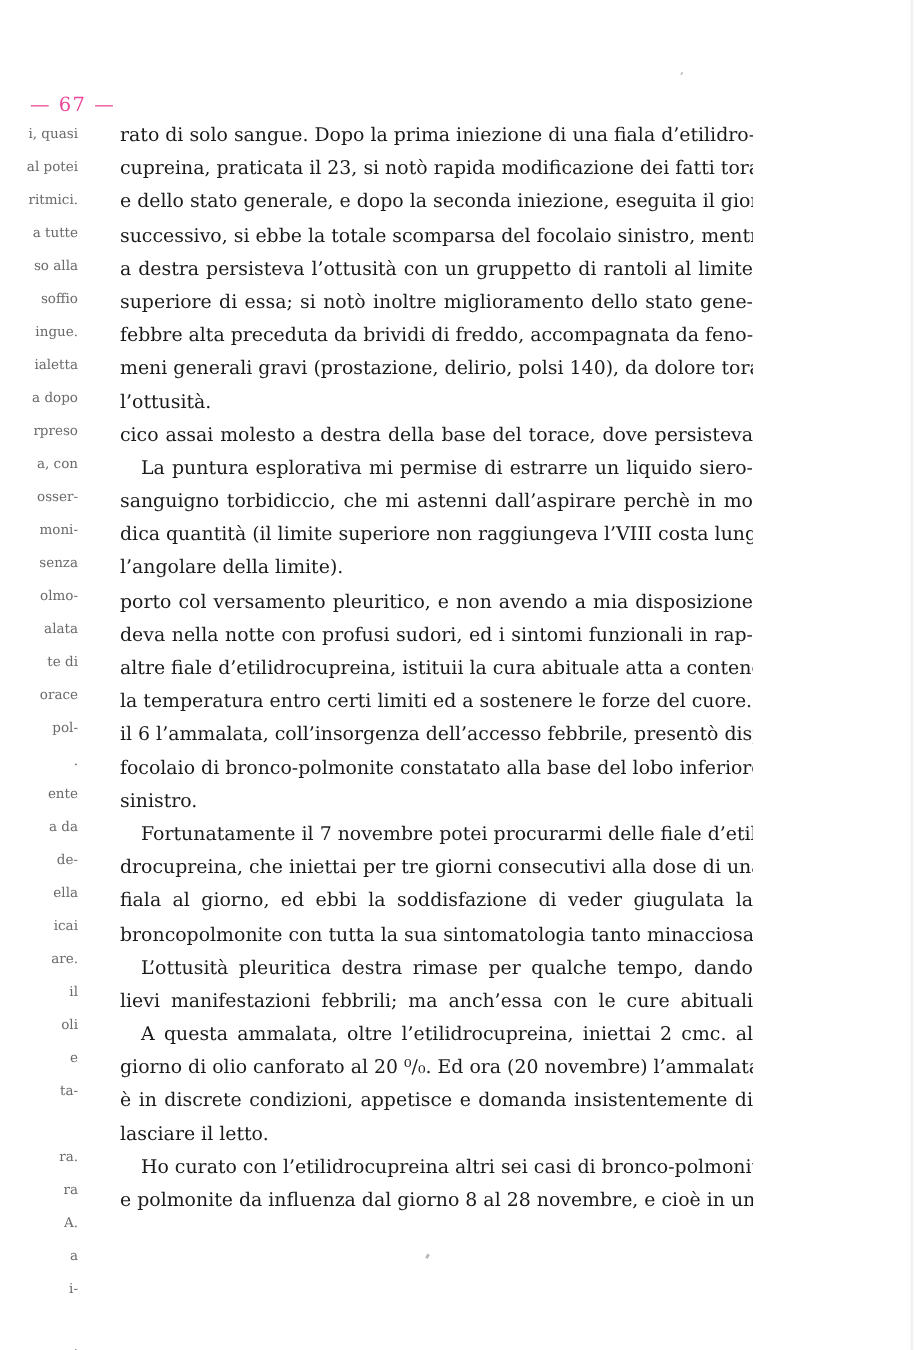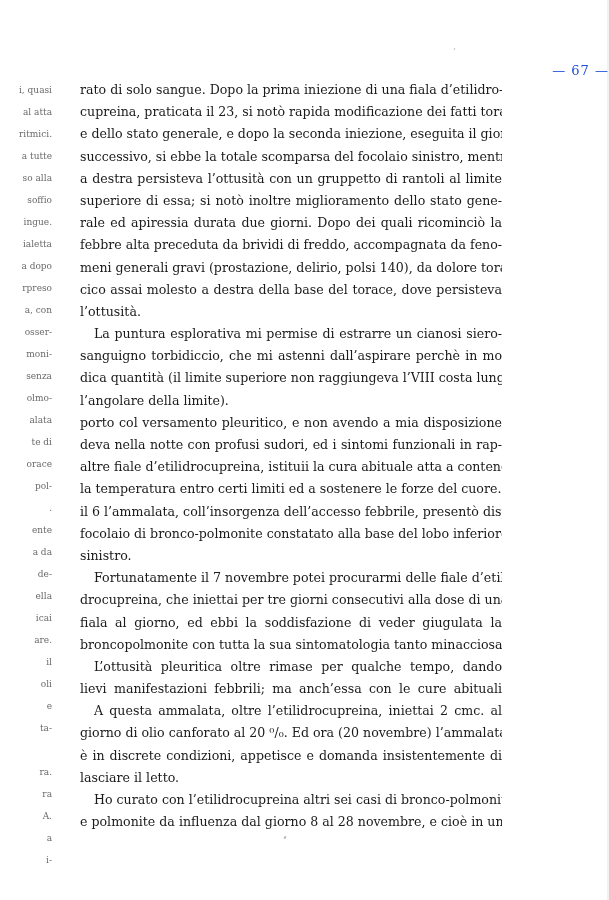--- a/index.html
+++ b/index.html
@@ -1,23 +1,23 @@
 <!DOCTYPE html>
 <html><head>
   <meta charset="utf-8">
   <style>
     html, body { margin: 0; padding: 0; }
     body {
       width: 609px; height: 900px; background: #ffffff; position: relative; overflow: hidden;
       font-family: "DejaVu Serif", "Liberation Serif", serif; color: #1a1a1a;
     }
     .page-number {
-      position: absolute; top: 63px; left: 0; width: 609px; text-align: right;
+      position: absolute; top: 63px; left: 0; width: 609px; text-align: left;
       padding-left: 20px; box-sizing: border-box;
-      font-size: 13px; letter-spacing: 1px; color: #1d4ed8;
+      font-size: 13px; letter-spacing: 1px; color: #ec4899;
     }
     .body-text {
       position: absolute; top: 79px; left: 80px; width: 422px;
     }
     .line {
       height: 22.2px; line-height: 22.2px; font-size: 12.6px; white-space: nowrap;
       text-align: justify; text-align-last: justify; overflow: hidden;
     }
     .line.indent { padding-left: 14px; }
     .line.last { text-align-last: left; }
@@ -31,21 +31,21 @@
   </style>
 </head>
 <body>
 
 <div class="right-edge"></div>
 
 <div class="page-number">— 67 —</div>
 
 <div class="margin-bleed" id="margin-bleed">
     <div class="mline">i, quasi</div>
-    <div class="mline">al atta</div>
+    <div class="mline">al potei</div>
     <div class="mline">ritmici.</div>
     <div class="mline">a tutte</div>
     <div class="mline">so alla</div>
     <div class="mline">soffio</div>
     <div class="mline">ingue.</div>
     <div class="mline">ialetta</div>
     <div class="mline">a dopo</div>
     <div class="mline">rpreso</div>
     <div class="mline">a, con</div>
     <div class="mline">osser-</div>
@@ -77,41 +77,40 @@
     <div class="mline">i</div>
   </div>
 
 <div class="body-text" id="body-text">
     <div class="line">rato di solo sangue. Dopo la prima iniezione di una fiala d’etilidro-</div>
     <div class="line">cupreina, praticata il 23, si notò rapida modificazione dei fatti toraci</div>
     <div class="line">e dello stato generale, e dopo la seconda iniezione, eseguita il giorno</div>
     <div class="line">successivo, si ebbe la totale scomparsa del focolaio sinistro, mentre</div>
     <div class="line">a destra persisteva l’ottusità con un gruppetto di rantoli al limite</div>
     <div class="line">superiore di essa; si notò inoltre miglioramento dello stato gene-</div>
-    <div class="line">rale ed apiressia durata due giorni. Dopo dei quali ricominciò la</div>
     <div class="line">febbre alta preceduta da brividi di freddo, accompagnata da feno-</div>
     <div class="line">meni generali gravi (prostazione, delirio, polsi 140), da dolore tora-</div>
+    <div class="line last">l’ottusità.</div>
     <div class="line">cico assai molesto a destra della base del torace, dove persisteva</div>
-    <div class="line last">l’ottusità.</div>
-    <div class="line indent">La puntura esplorativa mi permise di estrarre un cianosi siero-</div>
+    <div class="line indent">La puntura esplorativa mi permise di estrarre un liquido siero-</div>
     <div class="line">sanguigno torbidiccio, che mi astenni dall’aspirare perchè in mo</div>
     <div class="line">dica quantità (il limite superiore non raggiungeva l’VIII costa lungo</div>
     <div class="line last">l’angolare della limite).</div>
     <div class="line">porto col versamento pleuritico, e non avendo a mia disposizione</div>
     <div class="line">deva nella notte con profusi sudori, ed i sintomi funzionali in rap-</div>
     <div class="line">altre fiale d’etilidrocupreina, istituii la cura abituale atta a contenere</div>
     <div class="line">la temperatura entro certi limiti ed a sostenere le forze del cuore. Ma</div>
     <div class="line">il 6 l’ammalata, coll’insorgenza dell’accesso febbrile, presentò dispnea</div>
     <div class="line">focolaio di bronco-polmonite constatato alla base del lobo inferiore</div>
     <div class="line last">sinistro.</div>
     <div class="line indent">Fortunatamente il 7 novembre potei procurarmi delle fiale d’etili-</div>
     <div class="line">drocupreina, che iniettai per tre giorni consecutivi alla dose di una</div>
     <div class="line">fiala al giorno, ed ebbi la soddisfazione di veder giugulata la</div>
     <div class="line">broncopolmonite con tutta la sua sintomatologia tanto minacciosa.</div>
-    <div class="line indent">L’ottusità pleuritica oltre rimase per qualche tempo, dando</div>
+    <div class="line indent">L’ottusità pleuritica destra rimase per qualche tempo, dando</div>
     <div class="line">lievi manifestazioni febbrili; ma anch’essa con le cure abituali</div>
     <div class="line indent">A questa ammalata, oltre l’etilidrocupreina, iniettai 2 cmc. al</div>
     <div class="line">giorno di olio canforato al 20 ⁰/₀. Ed ora (20 novembre) l’ammalata</div>
     <div class="line">è in discrete condizioni, appetisce e domanda insistentemente di</div>
     <div class="line last">lasciare il letto.</div>
     <div class="line indent">Ho curato con l’etilidrocupreina altri sei casi di bronco-polmonite</div>
     <div class="line">e polmonite da influenza dal giorno 8 al 28 novembre, e cioè in un</div>
   </div>
 
 <div class="scan-speck" style="left:284px; top:836px;"></div>

